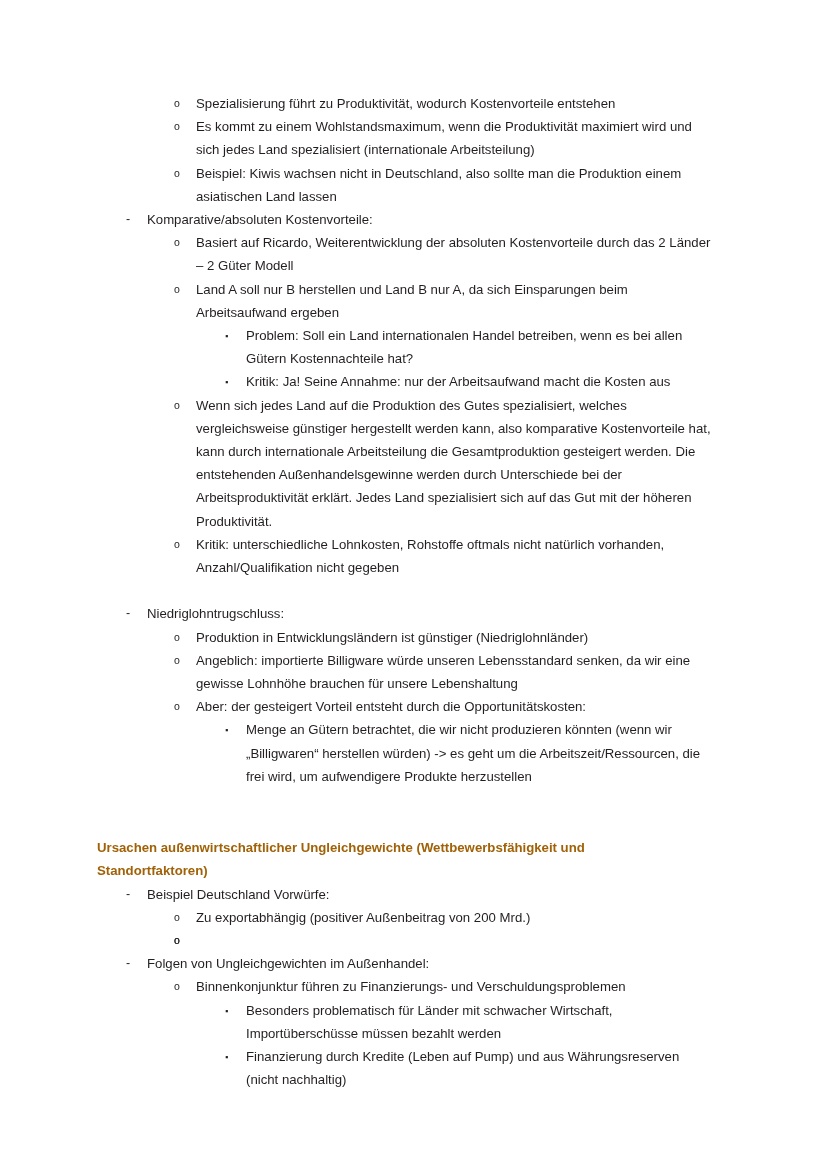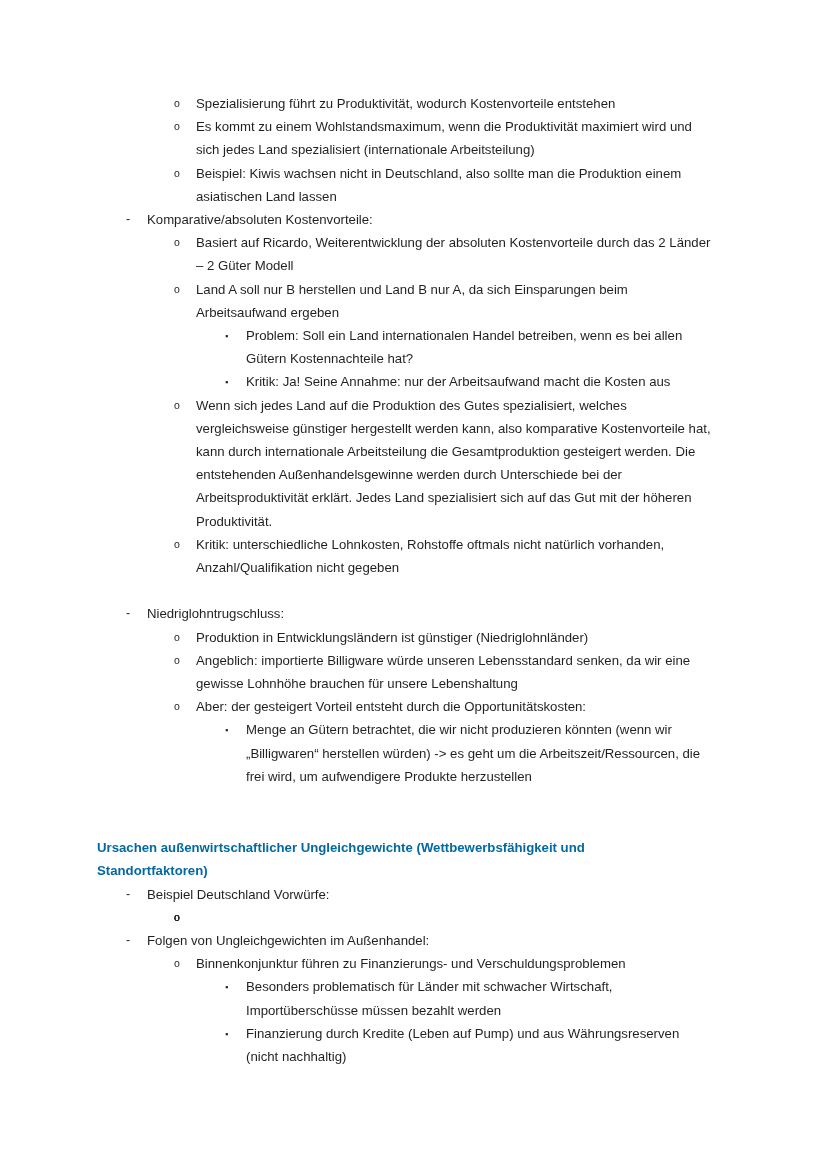--- a/index.html
+++ b/index.html
@@ -53,21 +53,21 @@
 
   
   .lvl3 { padding-left: 149px; }
   .lvl3 > .marker { left: 128px; font-size: 9px; line-height: 24.5px; }
 
   
   .heading {
     font-size: 13.2px;
     line-height: 23.2px;
     font-weight: bold;
-    color: #0369a1;
+    color: #a16207;
     margin: 0;
     padding: 0;
     max-width: 600px;
   }
 
   
   .gap { height: 23.2px; }
   .gap-lg { height: 25px; }
 </style>
 </head>
@@ -138,20 +138,21 @@
       </div>
       <div class="gap-lg"></div>
       <div class="gap"></div>
       <div class="heading">Ursachen außenwirtschaftlicher Ungleichgewichte (Wettbewerbsfähigkeit und Standortfaktoren)</div>
       <div class="item lvl1">
         <span class="marker">-</span>
         <span class="txt">Beispiel Deutschland Vorwürfe:</span>
       </div>
       <div class="item lvl2">
         <span class="marker">o</span>
+        <span class="txt">Zu exportabhängig (positiver Außenbeitrag von 200 Mrd.)</span>
       </div>
       <div class="item lvl2">
         <span class="marker">o</span>
       </div>
       <div class="item lvl2">
         <span class="marker">o</span>
       </div>
       <div class="gap"></div>
       <div class="item lvl1">
         <span class="marker">-</span>

